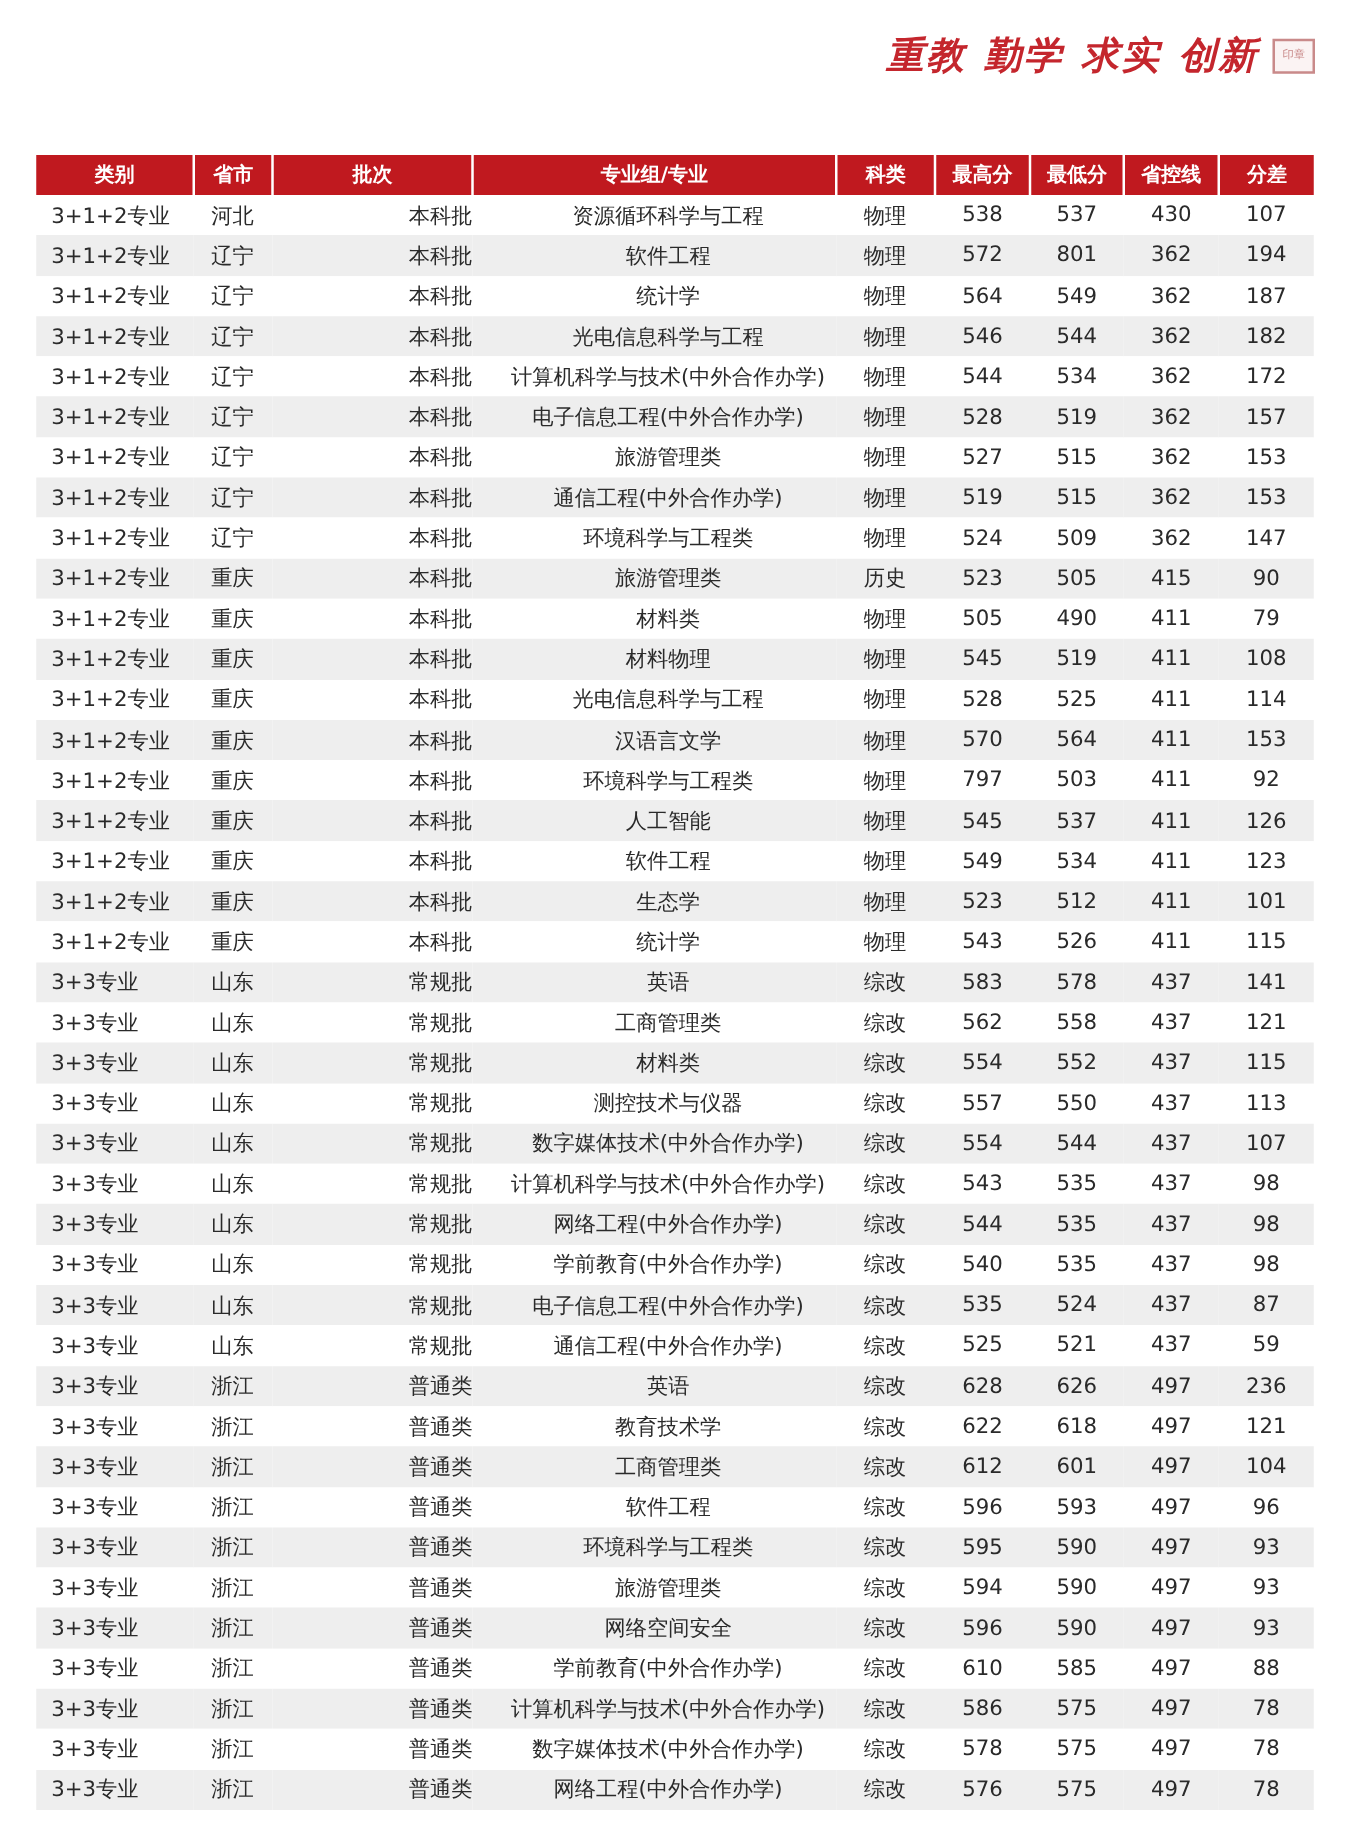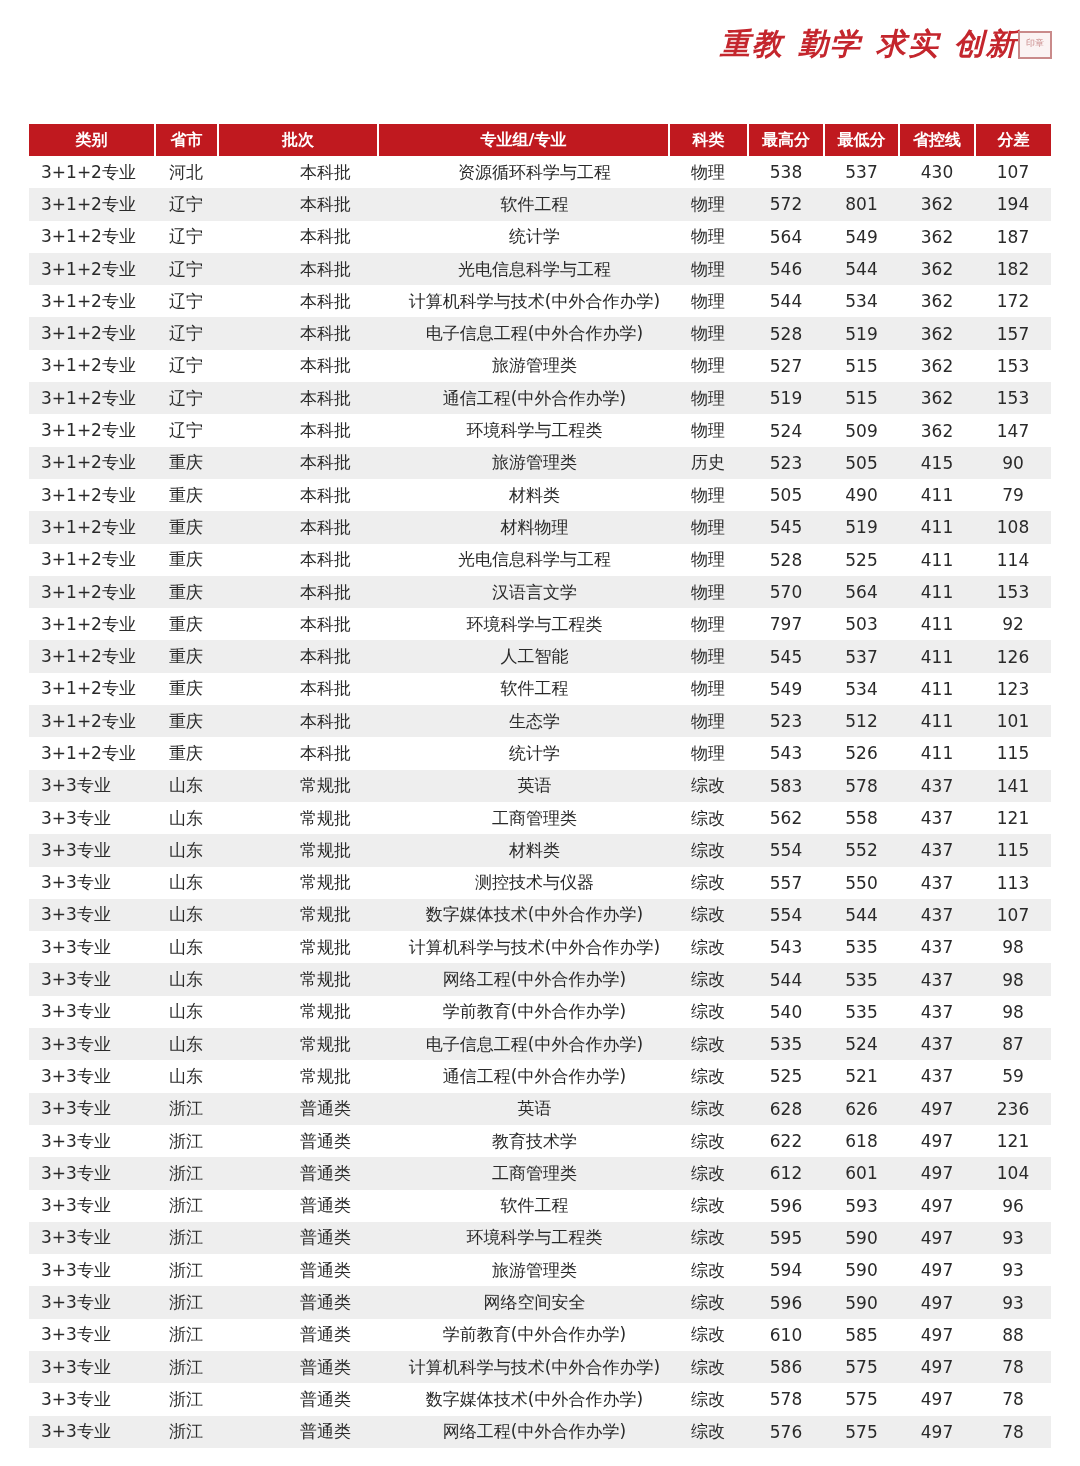--- a/index.html
+++ b/index.html
@@ -5,54 +5,54 @@
     html, body { margin: 0; padding: 0; }
     body {
       width: 1080px; height: 1466px; overflow: hidden;
       background: #ffffff;
       font-family: "DejaVu Sans", "Liberation Sans", sans-serif;
       color: #2a2a2a;
       position: relative;
     }
     .motto {
       position: absolute; top: 24px; right: 28px;
-      display: flex; align-items: center; gap: 0;
+      display: flex; align-items: center; gap: 11px;
     }
     .motto-text {
       font-family: "DejaVu Serif", "Liberation Serif", serif;
       font-size: 30px; font-weight: bold; color: #c4262d;
       letter-spacing: 2px; font-style: italic;
     }
     .motto-text span { margin-left: 14px; }
     .motto-text span:first-child { margin-left: 0; }
     .seal {
       width: 34px; height: 28px; border: 2px solid #c98a8a;
       color: #c98a8a; font-size: 9px; line-height: 15px;
       display: flex; flex-wrap: wrap; align-items: center; justify-content: center;
-      text-align: center; box-sizing: border-box; background: #fbf3f3; font-family: Liberation Mono, monospace;
+      text-align: center; box-sizing: border-box; background: #fbf3f3;
     }
     table {
       position: absolute; top: 124px; left: 29px;
       width: 1022px; border-collapse: collapse; table-layout: fixed;
     }
     thead th {
       background: #c0191f; color: #ffffff; font-weight: bold;
       font-size: 16px; height: 32px; padding: 0;
       border-left: 2px solid #ffffff; text-align: center;
     }
     thead th:first-child { border-left: none; }
     tbody td {
       height: 32.3px; padding: 0; font-size: 17px; color: #2a2a2a;
       white-space: nowrap; text-align: center;
     }
     tbody tr:nth-child(even) td { background: #eeeeee; }
     tbody tr:nth-child(odd) td { background: #ffffff; }
     td.c-type { text-align: left; padding-left: 12px; }
     td.c-prov { text-align: left; padding-left: 14px; }
-    td.c-batch { text-align: center; padding-left: 55px; font-family: Liberation Mono, monospace; }
+    td.c-batch { text-align: right; padding-left: 55px; font-family: Liberation Mono, monospace; }
     td.c-major { text-align: center; padding-left: 22px; }
     td.c-subj { text-align: left; padding-left: 22px; }
   </style>
 </head>
 <body>
 
 <div class="motto">
   <div class="motto-text">
     <span>重教</span><span>勤学</span><span>求实</span><span>创新</span>
   </div>

